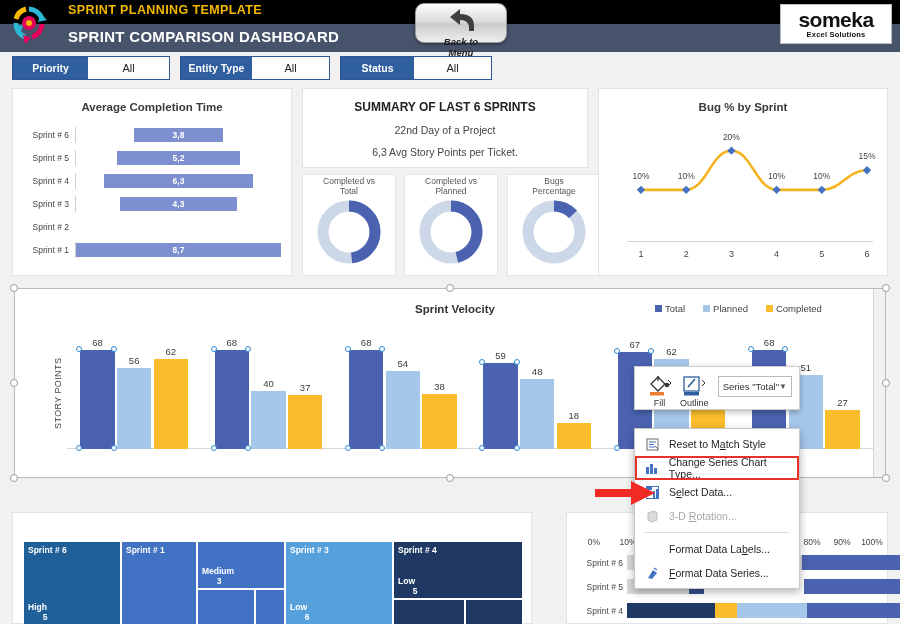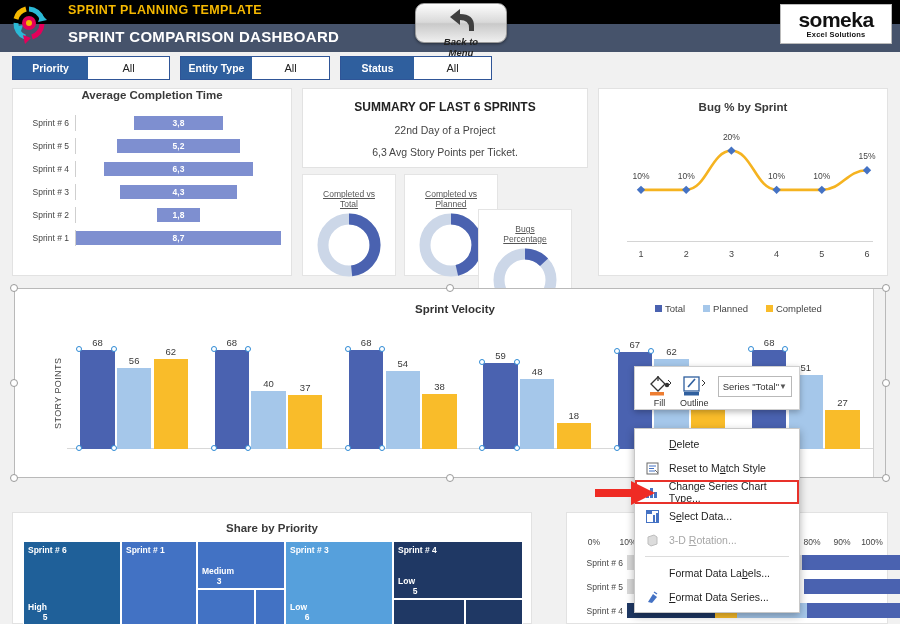--- a/index.html
+++ b/index.html
@@ -63,21 +63,21 @@
   .act-track { flex:1; position:relative; height:16px; border-left:1px solid #cfcfcf; }
   .act-bar { position:absolute; top:1px; height:14px; background:#7e8fd0;
              color:#fff; font-size:8.5px; font-weight:bold;
              display:flex; align-items:center; justify-content:center; }
 
   
   .sum-t { text-align:center; font-size:12px; font-weight:bold; color:#222; }
   .sum-l { text-align:center; font-size:10.5px; color:#444; }
 
   .donut-card { background:#fff; border:1px solid #e4e4e4; position:absolute; }
-  .donut-lbl { text-align:center; font-size:8.5px; color:#555; line-height:10px; padding-top:14px;text-decoration:underline;}
+  .donut-lbl { text-align:center; font-size:8.5px; color:#555; line-height:10px; padding-top:1px;}
   .donut-wrap { display:flex; justify-content:center; margin-top:3px; }
 
   
   .bug-axis { position:absolute; left:28px; right:14px; border-top:1px solid #d4d4d4; }
   .bug-tick { position:absolute; font-size:9px; color:#444; text-align:center; width:20px; }
   .bug-lab { position:absolute; font-size:8.5px; color:#444; text-align:center; width:28px; }
 
   
   #velocity-card { position:absolute; background:#fff; border:1px solid #d2d2d2; }
   .sel-frame { position:absolute; border:1px solid #b9b9b9; pointer-events:none; }
@@ -183,21 +183,21 @@
     <div class="k" style="width:72px">Entity Type</div>
     <div class="v" style="width:78px">All</div>
   </div>
   <div class="filt" style="left:340px;width:152px">
     <div class="k" style="width:74px">Status</div>
     <div class="v" style="width:78px">All</div>
   </div>
 </div>
 
 <div class="card" id="act-card" style="left:12px;top:88px;width:280px;height:188px">
-  <div class="card-title" style="">Average Completion Time</div>
+  <div class="card-title" style="margin-top:12px">Average Completion Time</div>
   <div id="act-rows" style="margin-top:12px;padding-right:10px">
       <div class="act-row">
         <div class="act-lbl">Sprint # 6</div>
         <div class="act-track">
           <div class="act-bar" style="width: 43.6782%; left: 28.1609%;">3,8</div>
         </div>
       </div>
       <div class="act-row">
         <div class="act-lbl">Sprint # 5</div>
         <div class="act-track">
@@ -211,23 +211,20 @@
         </div>
       </div>
       <div class="act-row">
         <div class="act-lbl">Sprint # 3</div>
         <div class="act-track">
           <div class="act-bar" style="width: 57.4713%; left: 21.2644%;">4,3</div>
         </div>
       </div>
       <div class="act-row">
         <div class="act-lbl">Sprint # 2</div>
-        <div class="act-track">
-          <div class="act-bar" style="width: 20.6897%; left: 39.6552%;">1,8</div>
-        </div>
       </div>
       <div class="act-row">
         <div class="act-lbl">Sprint # 1</div>
         <div class="act-track">
           <div class="act-bar" style="width: 100%; left: 0%;">8,7</div>
         </div>
       </div>
     </div>
 </div>
 
@@ -254,21 +251,21 @@
         <div>Completed vs</div>
         <div>Planned</div>
       </div>
       <div class="donut-wrap">
         <svg width="66" height="66" viewBox="0 0 66 66">
           <circle cx="33" cy="33" r="26" fill="none" stroke="#ccd7e8" stroke-width="11"></circle>
           <circle cx="33" cy="33" r="26" fill="none" stroke="#4a62b0" stroke-width="11" stroke-dasharray="75.14689627386787 88.21592171280139" transform="rotate(-90 33 33)"></circle>
         </svg>
       </div>
     </div>
-    <div class="donut-card" style="left: 478px; top: 174px; width: 94px; height: 102px; margin-top: 35px;">
+    <div class="donut-card" style="left: 507px; top: 174px; width: 94px; height: 102px;">
       <div class="donut-lbl">
         <div>Bugs</div>
         <div>Percentage</div>
       </div>
       <div class="donut-wrap">
         <svg width="66" height="66" viewBox="0 0 66 66">
           <circle cx="33" cy="33" r="26" fill="none" stroke="#ccd7e8" stroke-width="11"></circle>
           <circle cx="33" cy="33" r="26" fill="none" stroke="#4a62b0" stroke-width="11" stroke-dasharray="21.237166338267002 142.12565164840225" transform="rotate(-90 33 33)"></circle>
         </svg>
       </div>
@@ -384,21 +381,20 @@
     <div class="handle" style="left: 446px; top: 284px;"></div>
     <div class="handle" style="left: 882px; top: 284px;"></div>
     <div class="handle" style="left: 10px; top: 379px;"></div>
     <div class="handle" style="left: 882px; top: 379px;"></div>
     <div class="handle" style="left: 10px; top: 474px;"></div>
     <div class="handle" style="left: 446px; top: 474px;"></div>
     <div class="handle" style="left: 882px; top: 474px;"></div>
   </div>
 
 <div class="card" id="tm-card" style="left:12px;top:512px;width:520px;height:112px">
-  <div class="card-title" style="margin-top:9px">Share by Priority</div>
   <div id="tm-area" style="position:absolute;left:10px;top:28px;width:500px;height:84px">
       <div class="tm-cell" style="left: 0px; top: 0px; width: 98px; height: 84px; background: rgb(31, 96, 153);">
         <div class="tl">Sprint # 6</div>
         <div class="bl">
           <div>High</div>
           <div style="text-align: center; width: 34px;">5</div>
         </div>
       </div>
       <div class="tm-cell" style="left: 98px; top: 0px; width: 76px; height: 84px; background: rgb(66, 114, 196);">
         <div class="tl">Sprint # 1</div>
@@ -480,24 +476,20 @@
     <div class="mt-cap">Outline</div>
   </div>
   <div class="mt-select">
     <span>Series "Total"</span>
     <span style="font-size:8px;color:#555">▼</span>
   </div>
 </div>
 
 <div id="ctx-menu" style="left:634px;top:428px;width:166px">
     <div class="ctx-row">
-      <div class="ctx-ico"></div>
-      <div class="ctx-txt"><span class="ul">D</span>elete</div>
-    </div>
-    <div class="ctx-row">
       <div class="ctx-ico">
         <svg width="13" height="13" viewBox="0 0 13 13">
           <rect x="1" y="1" width="11" height="11" fill="#fff" stroke="#6a6a6a"></rect>
           <path d="M3 4h7M3 6.5h5M3 9h6" stroke="#4472c4" stroke-width="1"></path>
           <path d="M9 8 l3 3" stroke="#6a6a6a"></path>
         </svg>
       </div>
       <div class="ctx-txt">Reset to M<span class="ul">a</span>tch Style</div>
     </div>
     <div class="ctx-row hl">

